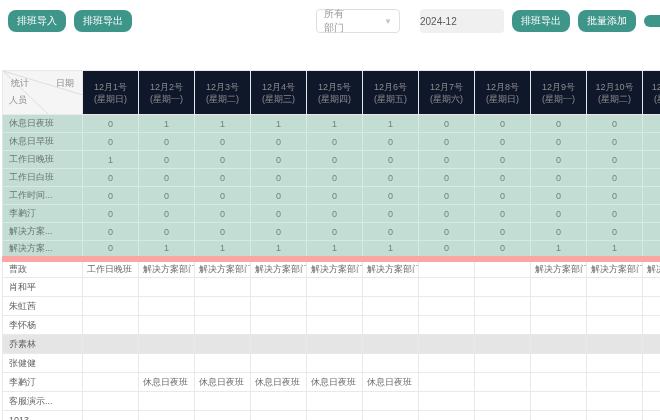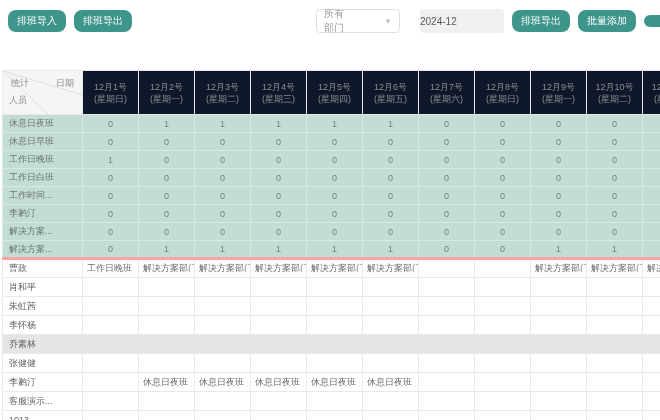--- a/index.html
+++ b/index.html
@@ -63,21 +63,21 @@
     color:#74837d; text-align:center;
   }
   tr.stat td.label {
     text-align:left; padding-left:6px; color:#697671;
     text-overflow:ellipsis;
   }
   tr.person td { height:19px; background:#fff; color:#606266; }
   tr.person td.name { padding-left:6px; }
   tr.person td.shift { padding-left:4px; color:#6b6b6b; }
   tr.person.hl td { background:#e5e5e5; }
-  tr.person.sep td { border-top:3px solid #fca5a5; }
+  tr.person.sep td { border-top:6px solid #fca5a5; }
 </style>
 </head>
 <body>
 
 <div class="toolbar">
   <button class="btn">排班导入</button>
   <button class="btn">排班导出</button>
   <div class="select">
     <span>所有部门</span>
     <span class="caret">▼</span>

